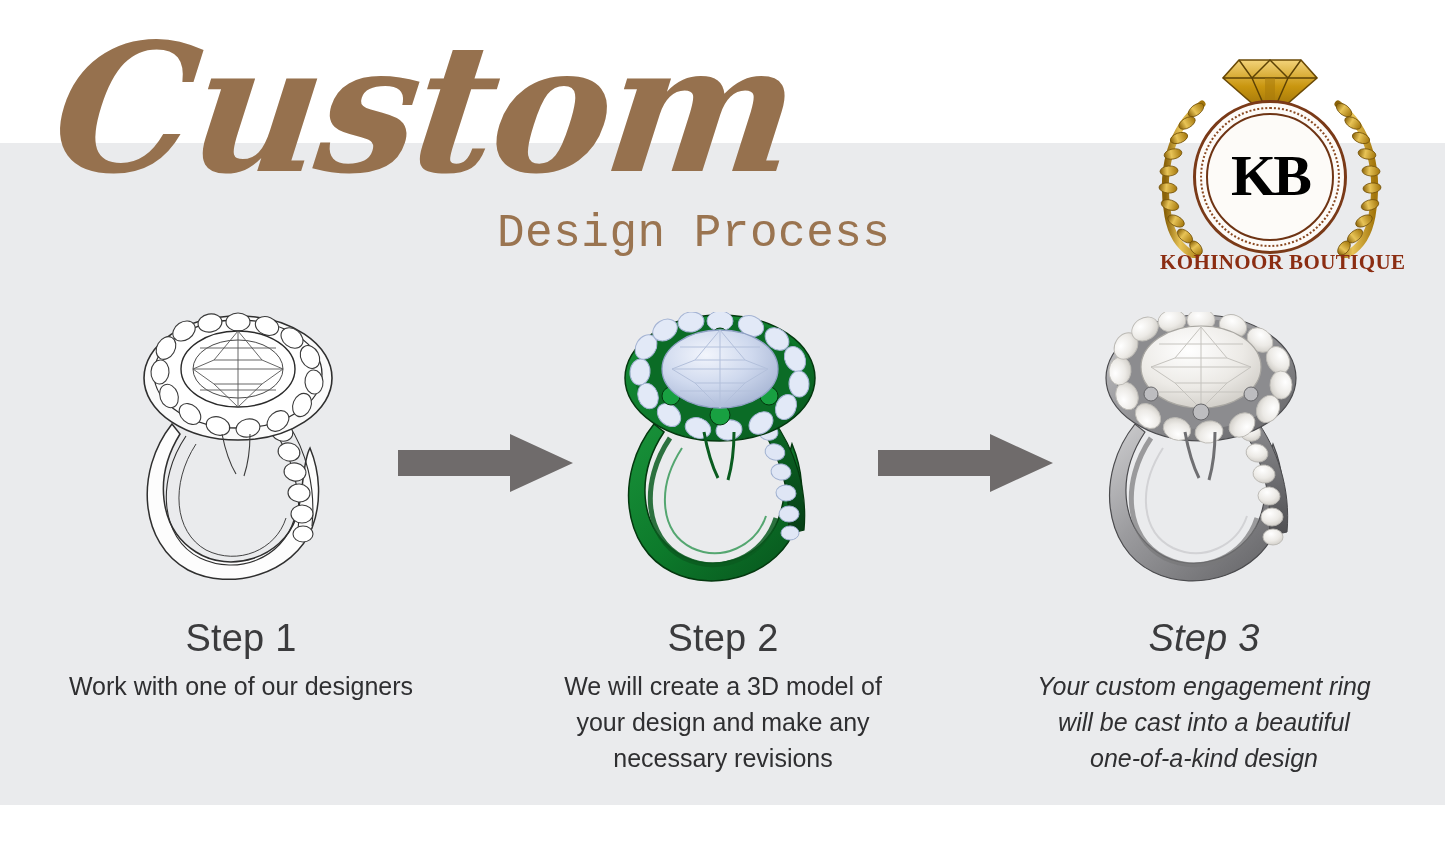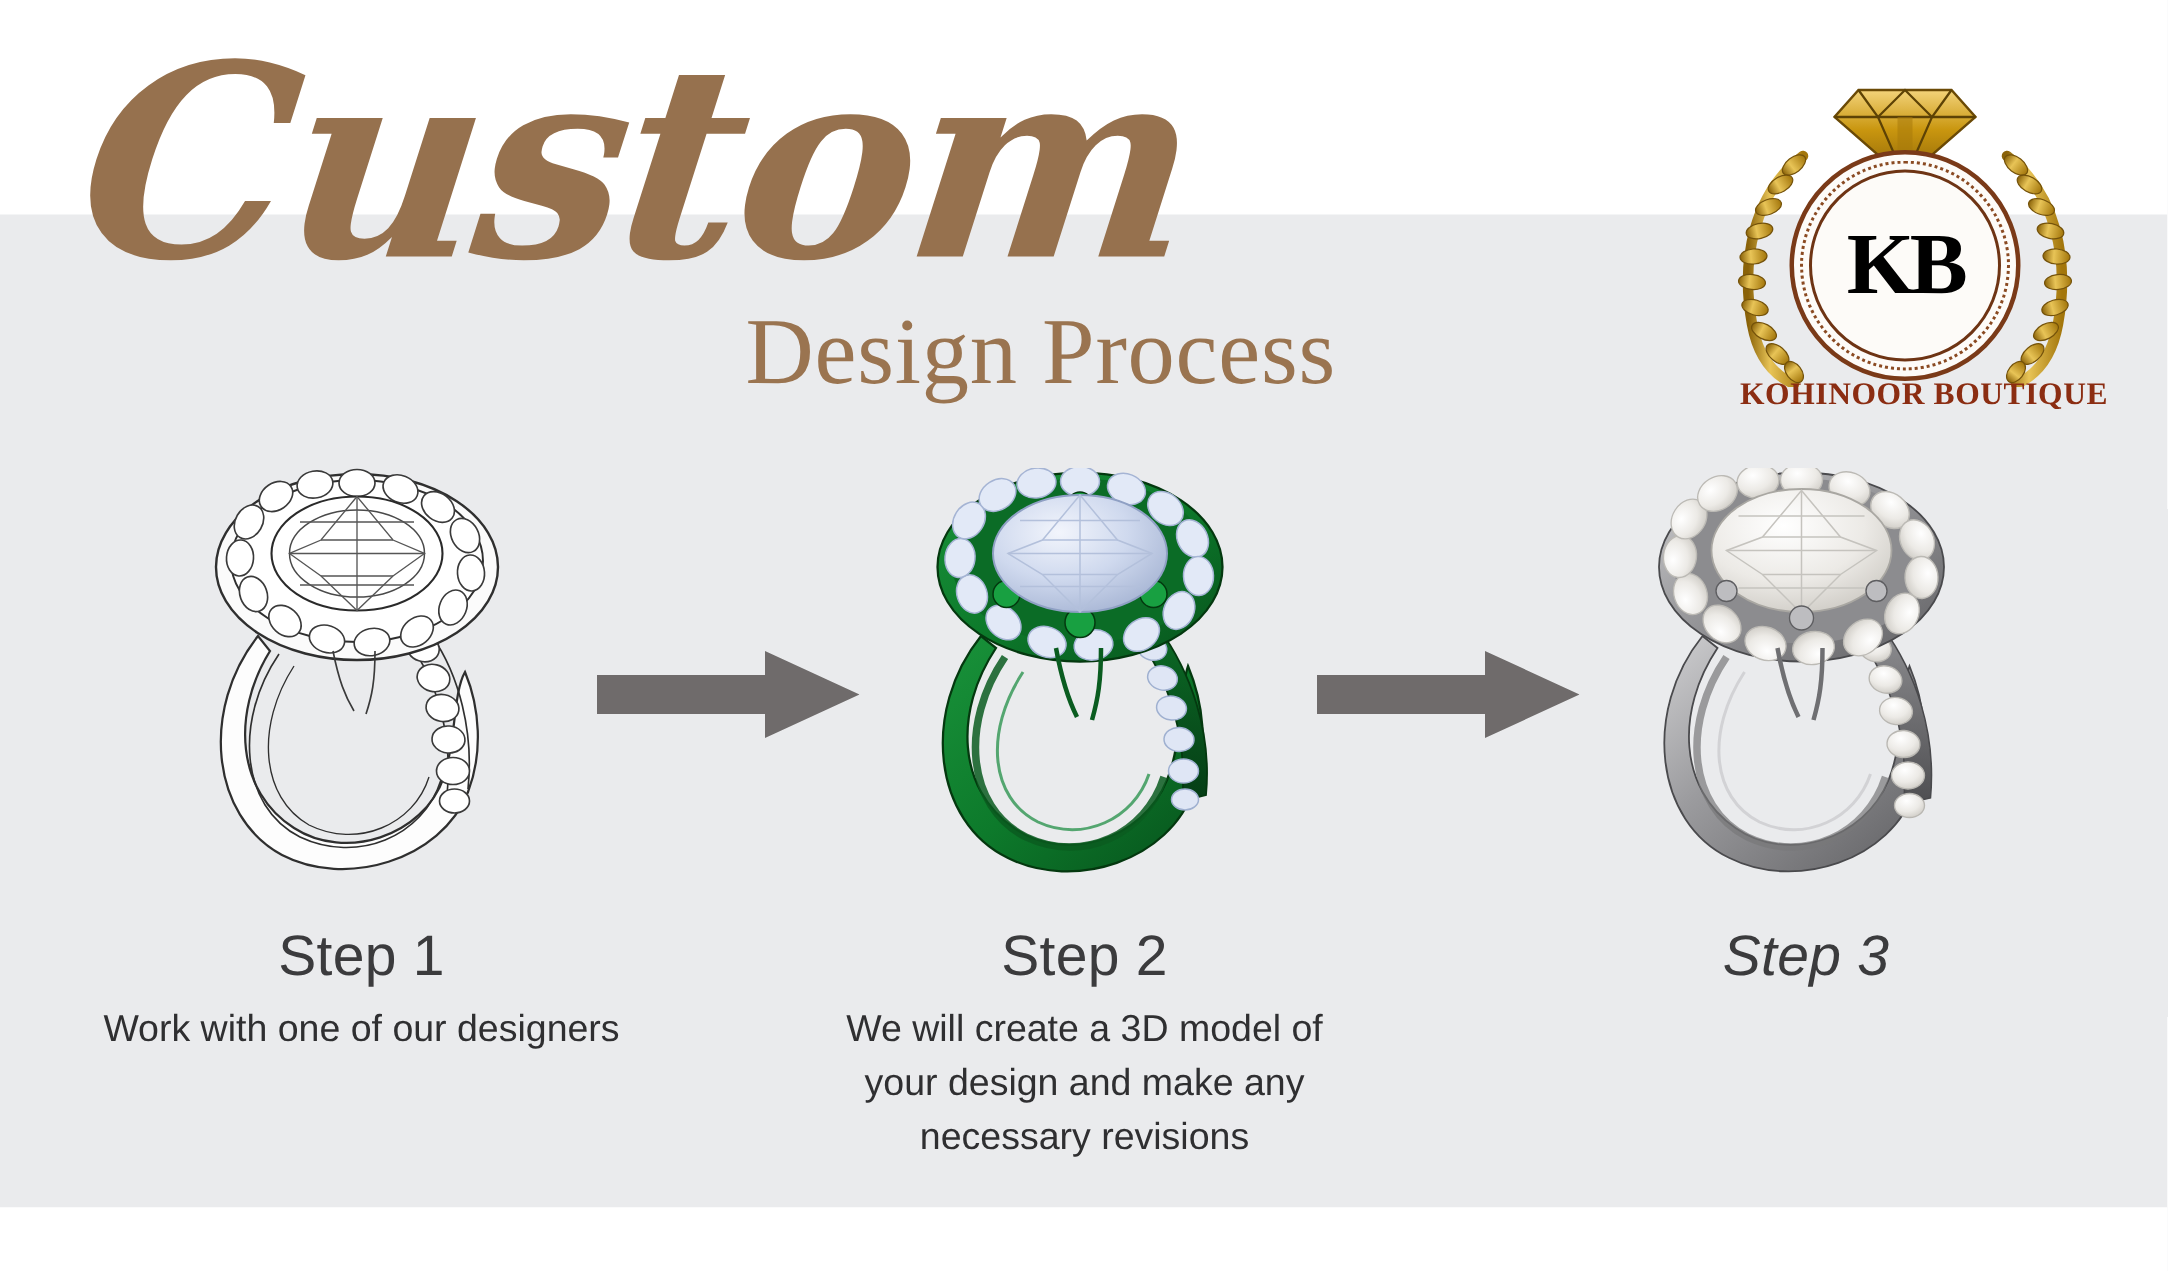--- a/index.html
+++ b/index.html
@@ -42,22 +42,22 @@
     line-height:205px;
     letter-spacing:-4px;
     transform:skewX(-7deg);
     white-space:nowrap;
     user-select:none;
   }
   .headline-sub{
     position:absolute;
     left:497px; top:197px;
     color:#9a7450;
-    font-family:Liberation Serif, serif;
-    font-size:63px;
+    font-family:Liberation Mono, monospace;
+    font-size:46px;
     font-weight:400;
     line-height:74px;
     letter-spacing:0.5px;
     white-space:nowrap;
   }
 
   
   .logo{
     position:absolute;
     left:1160px; top:58px;
@@ -458,16 +458,21 @@
           <g fill="#bdbdc0" stroke="#5e5e61" stroke-width="0.9">
             <circle cx="112" cy="100" r="8"></circle>
             <circle cx="62" cy="82" r="7"></circle>
             <circle cx="162" cy="82" r="7"></circle>
           </g>
 
           <path d="M96 120 C100 142 104 154 110 166 M126 120 C126 142 124 154 120 168" fill="none" stroke="#6f6f72" stroke-width="3"></path>
         </svg>
       </div>
       <div class="step-title">Step 3</div>
+      <div class="step-desc">
+        <div>Your custom engagement ring</div>
+        <div>will be cast into a beautiful</div>
+        <div>one-of-a-kind design</div>
+      </div>
     </div>
 
   </div>
 </div>
 
 </body></html>

